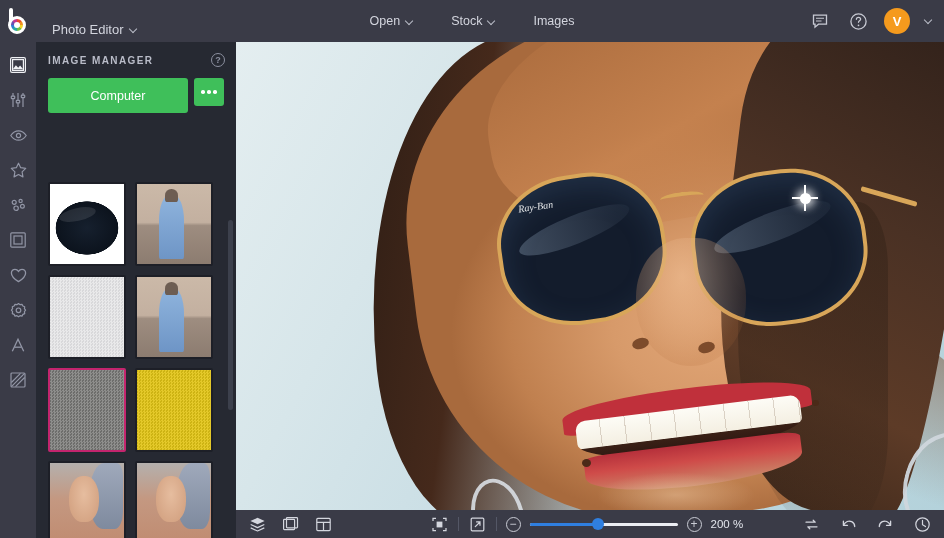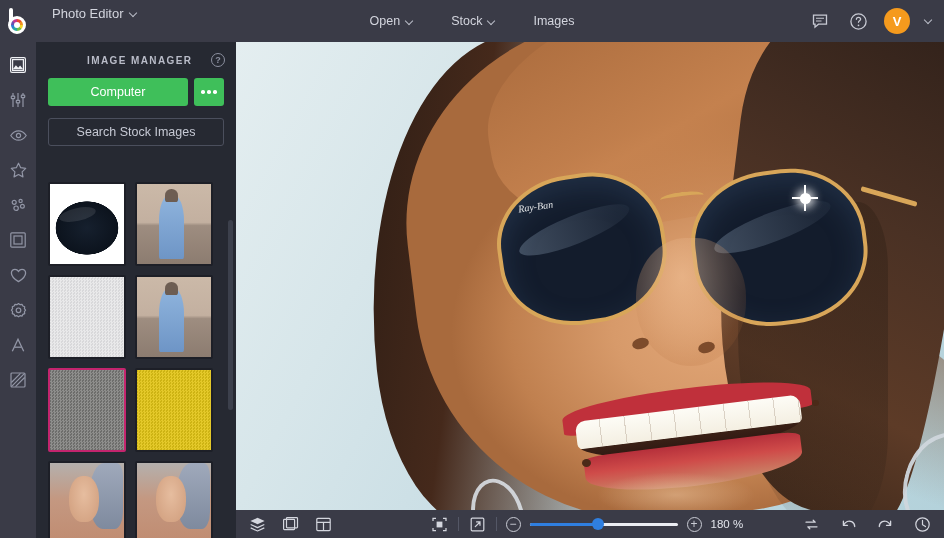--- a/index.html
+++ b/index.html
@@ -9,21 +9,21 @@
     background: #22242d;
     font-family: "Liberation Sans", sans-serif;
     -webkit-font-smoothing: antialiased;
   }
   .app { position: relative; width: 944px; height: 538px; }
 
   
   .topbar {
     position: absolute; top: 0; left: 0; width: 944px; height: 42px;
     background: #3a3b47;
-    display: flex; align-items: flex-start;
+    display: flex; align-items: flex-end;
     z-index: 20;
   }
   .logo-wrap {
     width: 36px; height: 42px;
     display: flex; align-items: center; justify-content: center;
   }
   .logo { position: relative; width: 26px; height: 26px; }
   .logo .stem {
     position: absolute; left: 4px; top: 0px; width: 4px; height: 17px;
     background: #ffffff; border-radius: 2px;
@@ -99,35 +99,35 @@
   .rail-item.active { color: #f0f1f5; }
 
   
   .panel {
     position: absolute; left: 36px; top: 42px; width: 200px; height: 496px;
     background: #262932;
     z-index: 10; overflow: hidden;
   }
   .panel-head {
     height: 36px; display: flex; align-items: center;
-    justify-content: space-between; padding: 0 11px 0 12px; margin-left: 39px;
+    justify-content: space-between; padding: 0 11px 0 12px;
   }
   .panel-title {
     color: #b9bcc8; font-size: 10px; letter-spacing: 1.4px; font-weight: bold;
   }
   .help-icon {
     width: 14px; height: 14px; border-radius: 50%;
     border: 1.3px solid #8c90a0; color: #8c90a0;
     font-size: 9px; display: flex; align-items: center;
     justify-content: center; cursor: pointer; font-weight: bold;
   }
   .panel-sect { padding: 0 12px 10px 12px; }
   .btn-row { display: flex; gap: 6px; }
   .green-btn {
-    flex: 1; height: 28px; background: #3fbf5a; color: #ffffff;
+    flex: 1; height: 35px; background: #3fbf5a; color: #ffffff;
     border-radius: 3px; display: flex; align-items: center;
     justify-content: center; font-size: 12.5px; cursor: pointer;
   }
   .green-dots {
     width: 30px; height: 28px; background: #3fbf5a; border-radius: 3px;
     display: flex; align-items: center; justify-content: center;
     gap: 2.5px; cursor: pointer;
   }
   .green-dots i {
     width: 3.5px; height: 3.5px; border-radius: 50%; background: #fff;
@@ -542,25 +542,20 @@
           <span>Computer</span>
         </div>
         <div class="green-dots">
           <i></i>
             <i></i>
             <i></i>
         </div>
       </div>
     </div>
 
-    <div class="panel-sect">
-      <div class="stock-btn">
-        <span>Search Stock Images</span>
-      </div>
-    </div>
 
     <div class="thumbs-wrap">
       <div class="thumbs">
         <div class="thumb">
             <div class="inner t-lens"></div>
           </div>
         <div class="thumb">
             <div class="inner t-duomo"></div>
           </div>
         <div class="thumb">
@@ -669,21 +664,21 @@
         <span>−</span>
       </div>
       <div class="slider">
         <div class="track"></div>
         <div class="fill" style="width: 46%;"></div>
         <div class="knob" style="left: 46%;"></div>
       </div>
       <div class="zoom-btn">
         <span>+</span>
       </div>
-      <div class="zoom-val">180 %</div>
+      <div class="zoom-val">200 %</div>
     </div>
 
     <div class="bb-right">
       <div class="bb-icon">
         <svg width="17" height="17" viewBox="0 0 17 17" fill="none" stroke="currentColor" stroke-width="1.25" stroke-linecap="round" stroke-linejoin="round">
           <path d="M3 6.2h9.2l-2-2M14 10.8H4.8l2 2"></path>
         </svg>
       </div>
       <div class="bb-icon">
         <svg width="17" height="17" viewBox="0 0 17 17" fill="none" stroke="currentColor" stroke-width="1.3" stroke-linecap="round" stroke-linejoin="round">

